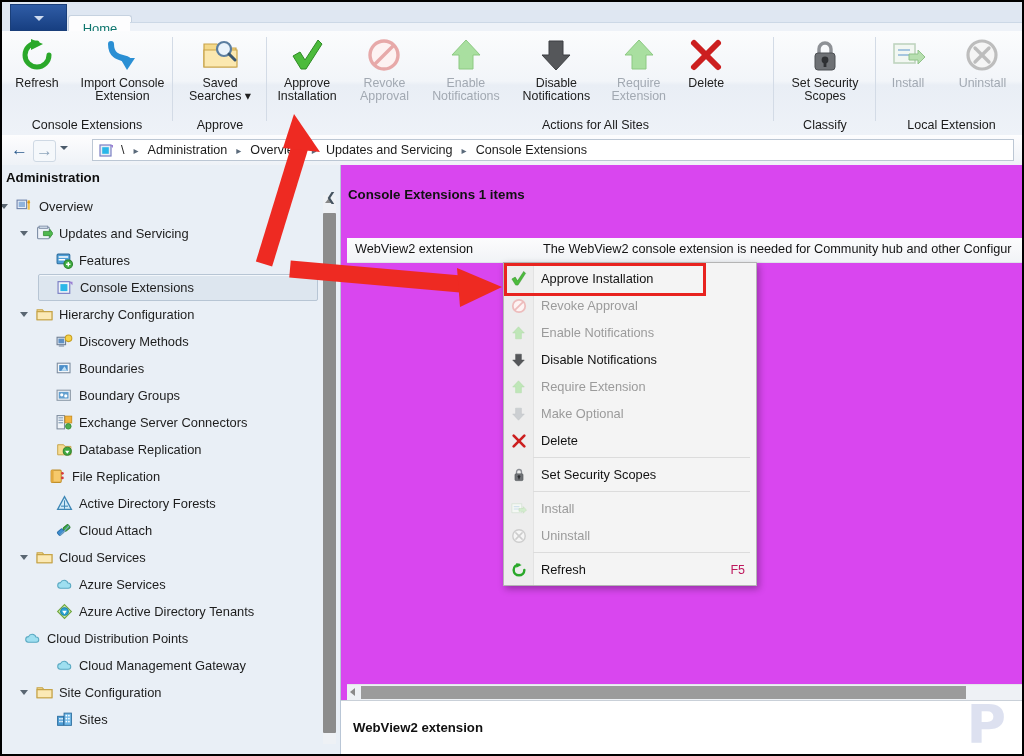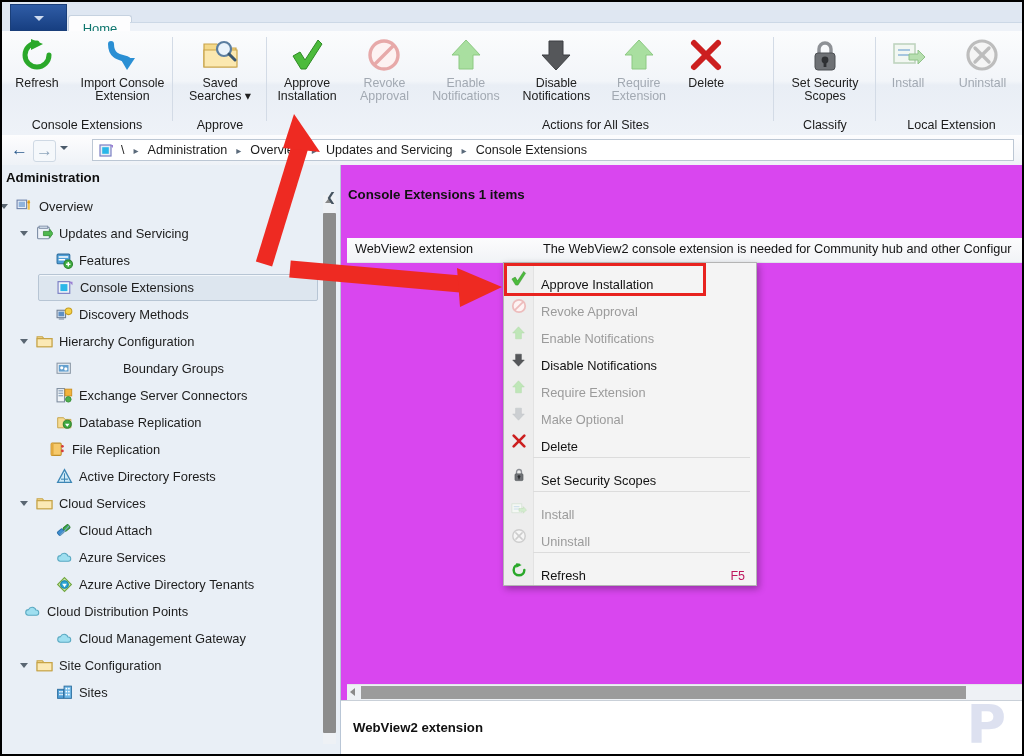--- a/index.html
+++ b/index.html
@@ -92,21 +92,21 @@
   .detail{position:absolute;left:0;bottom:0;right:0;height:53px;background:#fff;border-top:1px solid #c9d0d8;}
   .detail .dtxt{position:absolute;left:12px;top:19px;font-size:13.2px;font-weight:bold;color:#111;}
   .watermark{position:absolute;right:16px;bottom:2px;font-size:54px;font-weight:bold;
     color:#9aa6d4;opacity:.33;font-family:"DejaVu Sans",sans-serif;line-height:54px;}
 
   
   .ctxmenu{position:absolute;left:501px;top:260px;width:252px;background:#f4f4f4;
     border:1px solid #b4b4b4;box-shadow:2px 3px 7px rgba(0,0,0,.30);}
   .ctxgutter{position:absolute;left:0;top:0;width:29px;bottom:0;background:#ededed;border-right:1px solid #e2e2e2;}
   .ctxlist{position:relative;z-index:2;padding:2px 0;}
-  .mi{position:relative;height:27px;display:flex;align-items:flex-end;}
+  .mi{position:relative;height:27px;display:flex;align-items:center;}
   .mi .mic{width:29px;height:27px;flex:0 0 auto;display:flex;align-items:center;justify-content:center;}
   .mi .mlbl{font-size:12.8px;color:#121212;padding-left:8px;}
   .mi .mkey{position:absolute;right:11px;font-size:12.5px;color:#be185d;}
   .mi.dimmed .mlbl{color:#9b9b9b;}
   .msep{height:1px;background:#dcdcdc;margin:3px 6px 3px 29px;}
   .hlbox{position:absolute;left:502px;top:261px;width:202px;height:33px;
     border:3px solid #e8231f;box-sizing:border-box;z-index:5;}
 
   
   .arrows{position:absolute;inset:0;pointer-events:none;z-index:6;}
@@ -349,42 +349,52 @@
         <div class="tnode sel" style="padding-left: 18px; margin-left: 36px; margin-right: 22px;">
           <span class="ticon">
             <svg width="17" height="17" viewBox="0 0 16 16">
               <rect x="1" y="2.5" width="11" height="11" fill="#eef3f9" stroke="#7b7fc4" stroke-width="1.1"></rect>
               <rect x="3.2" y="4.8" width="6.6" height="6.6" fill="#2bb7e8"></rect>
               <path d="M11.2 2.5 L14.6 2.5 L14.6 5.9 Z" fill="#9b7fd4"></path>
             </svg>
           </span>
           <span class="tlbl">Console Extensions</span>
         </div>
+        <div class="tnode" style="padding-left: 34px;">
+          <span class="tw open" style="left:18px;"></span>
+          <span class="ticon">
+            <svg width="17" height="17" viewBox="0 0 16 16">
+              <path d="M1 3.5h5l1.4 1.8H15V13H1z" fill="#f5d98d" stroke="#c6a448" stroke-width="1"></path>
+              <path d="M1 5.3h14V13H1z" fill="#fbe9b5" stroke="#c6a448" stroke-width="1"></path>
+            </svg>
+          </span>
+          <span class="tlbl">Hierarchy Configuration</span>
+        </div>
         <div class="tnode" style="padding-left: 54px;">
           <span class="ticon">
             <svg width="17" height="17" viewBox="0 0 16 16">
               <rect x="1" y="4" width="8" height="7" fill="#dfe7f0" stroke="#6d7d92" stroke-width="1"></rect>
               <rect x="2.3" y="5.3" width="5.4" height="4.4" fill="#5f90c4"></rect>
               <rect x="2.6" y="11.5" width="5" height="1.4" fill="#93a3b5"></rect>
               <circle cx="11.8" cy="5" r="3.1" fill="#f5d24a" stroke="#c79d1f" stroke-width="1"></circle>
             </svg>
           </span>
           <span class="tlbl">Discovery Methods</span>
         </div>
-        <div class="tnode" style="padding-left: 34px;">
-          <span class="tw open" style="left:18px;"></span>
-          <span class="ticon">
-            <svg width="17" height="17" viewBox="0 0 16 16">
-              <path d="M1 3.5h5l1.4 1.8H15V13H1z" fill="#f5d98d" stroke="#c6a448" stroke-width="1"></path>
-              <path d="M1 5.3h14V13H1z" fill="#fbe9b5" stroke="#c6a448" stroke-width="1"></path>
-            </svg>
-          </span>
-          <span class="tlbl">Hierarchy Configuration</span>
-        </div>
-        <div class="tnode" style="padding-left: 54px; gap: 44px;">
+        <div class="tnode" style="padding-left: 54px;">
+          <span class="ticon">
+            <svg width="17" height="17" viewBox="0 0 16 16">
+              <rect x="1.2" y="3" width="12" height="9" fill="#f2f6fa" stroke="#7d8c9e" stroke-width="1"></rect>
+              <rect x="3" y="4.8" width="8" height="5.5" fill="#4b8ec9"></rect>
+              <polygon points="5,10 8,5.8 10.5,10" fill="#bfe0f5"></polygon>
+            </svg>
+          </span>
+          <span class="tlbl">Boundaries</span>
+        </div>
+        <div class="tnode" style="padding-left: 54px;">
           <span class="ticon">
             <svg width="17" height="17" viewBox="0 0 16 16">
               <rect x="1" y="3" width="12.5" height="9.5" fill="#eef2f6" stroke="#8a97a6" stroke-width="1"></rect>
               <rect x="2.6" y="4.6" width="9.2" height="6.3" fill="#64a0cf"></rect>
               <circle cx="5.4" cy="7.4" r="1.5" fill="#fff"></circle>
               <circle cx="9.2" cy="8.4" r="1.5" fill="#fff"></circle>
             </svg>
           </span>
           <span class="tlbl">Boundary Groups</span>
         </div>
@@ -425,39 +435,39 @@
         <div class="tnode" style="padding-left: 54px;">
           <span class="ticon">
             <svg width="17" height="17" viewBox="0 0 16 16">
               <polygon points="8,1.5 14.5,13.5 1.5,13.5" fill="#cfeaf8" stroke="#3d86b5" stroke-width="1.2"></polygon>
               <line x1="8" y1="5" x2="8" y2="13" stroke="#3d86b5" stroke-width="1"></line>
               <line x1="4.7" y1="10.5" x2="11.3" y2="10.5" stroke="#3d86b5" stroke-width="1"></line>
             </svg>
           </span>
           <span class="tlbl">Active Directory Forests</span>
         </div>
-        <div class="tnode" style="padding-left: 34px;">
-          <span class="tw open" style="left:18px;"></span>
-          <span class="ticon">
-            <svg width="17" height="17" viewBox="0 0 16 16">
-              <path d="M1 3.5h5l1.4 1.8H15V13H1z" fill="#f5d98d" stroke="#c6a448" stroke-width="1"></path>
-              <path d="M1 5.3h14V13H1z" fill="#fbe9b5" stroke="#c6a448" stroke-width="1"></path>
-            </svg>
-          </span>
-          <span class="tlbl">Cloud Services</span>
-        </div>
         <div class="tnode" style="padding-left: 54px;">
           <span class="ticon">
             <svg width="17" height="17" viewBox="0 0 16 16">
               <rect x="1.5" y="7.5" width="6" height="4" rx="1" transform="rotate(-40 4.5 9.5)" fill="#3f8ed0" stroke="#2b6fa8" stroke-width=".9"></rect>
               <rect x="7" y="3.5" width="6" height="4" rx="1" transform="rotate(-40 10 5.5)" fill="#3fae4f" stroke="#2a7c2a" stroke-width=".9"></rect>
               <line x1="4" y1="12.5" x2="12.5" y2="3.5" stroke="#7aa6c8" stroke-width="1"></line>
             </svg>
           </span>
           <span class="tlbl">Cloud Attach</span>
+        </div>
+        <div class="tnode" style="padding-left: 34px;">
+          <span class="tw open" style="left:18px;"></span>
+          <span class="ticon">
+            <svg width="17" height="17" viewBox="0 0 16 16">
+              <path d="M1 3.5h5l1.4 1.8H15V13H1z" fill="#f5d98d" stroke="#c6a448" stroke-width="1"></path>
+              <path d="M1 5.3h14V13H1z" fill="#fbe9b5" stroke="#c6a448" stroke-width="1"></path>
+            </svg>
+          </span>
+          <span class="tlbl">Cloud Services</span>
         </div>
         <div class="tnode" style="padding-left: 54px;">
           <span class="ticon">
             <svg width="17" height="17" viewBox="0 0 16 16">
               <path d="M4 11.6a2.7 2.7 0 0 1 .25-5.38A3.7 3.7 0 0 1 11.2 6.6a2.5 2.5 0 0 1 .3 5z" fill="#9fdff0" stroke="#5aa9c2" stroke-width="1"></path>
             </svg>
           </span>
           <span class="tlbl">Azure Services</span>
         </div>
         <div class="tnode" style="padding-left: 54px;">

